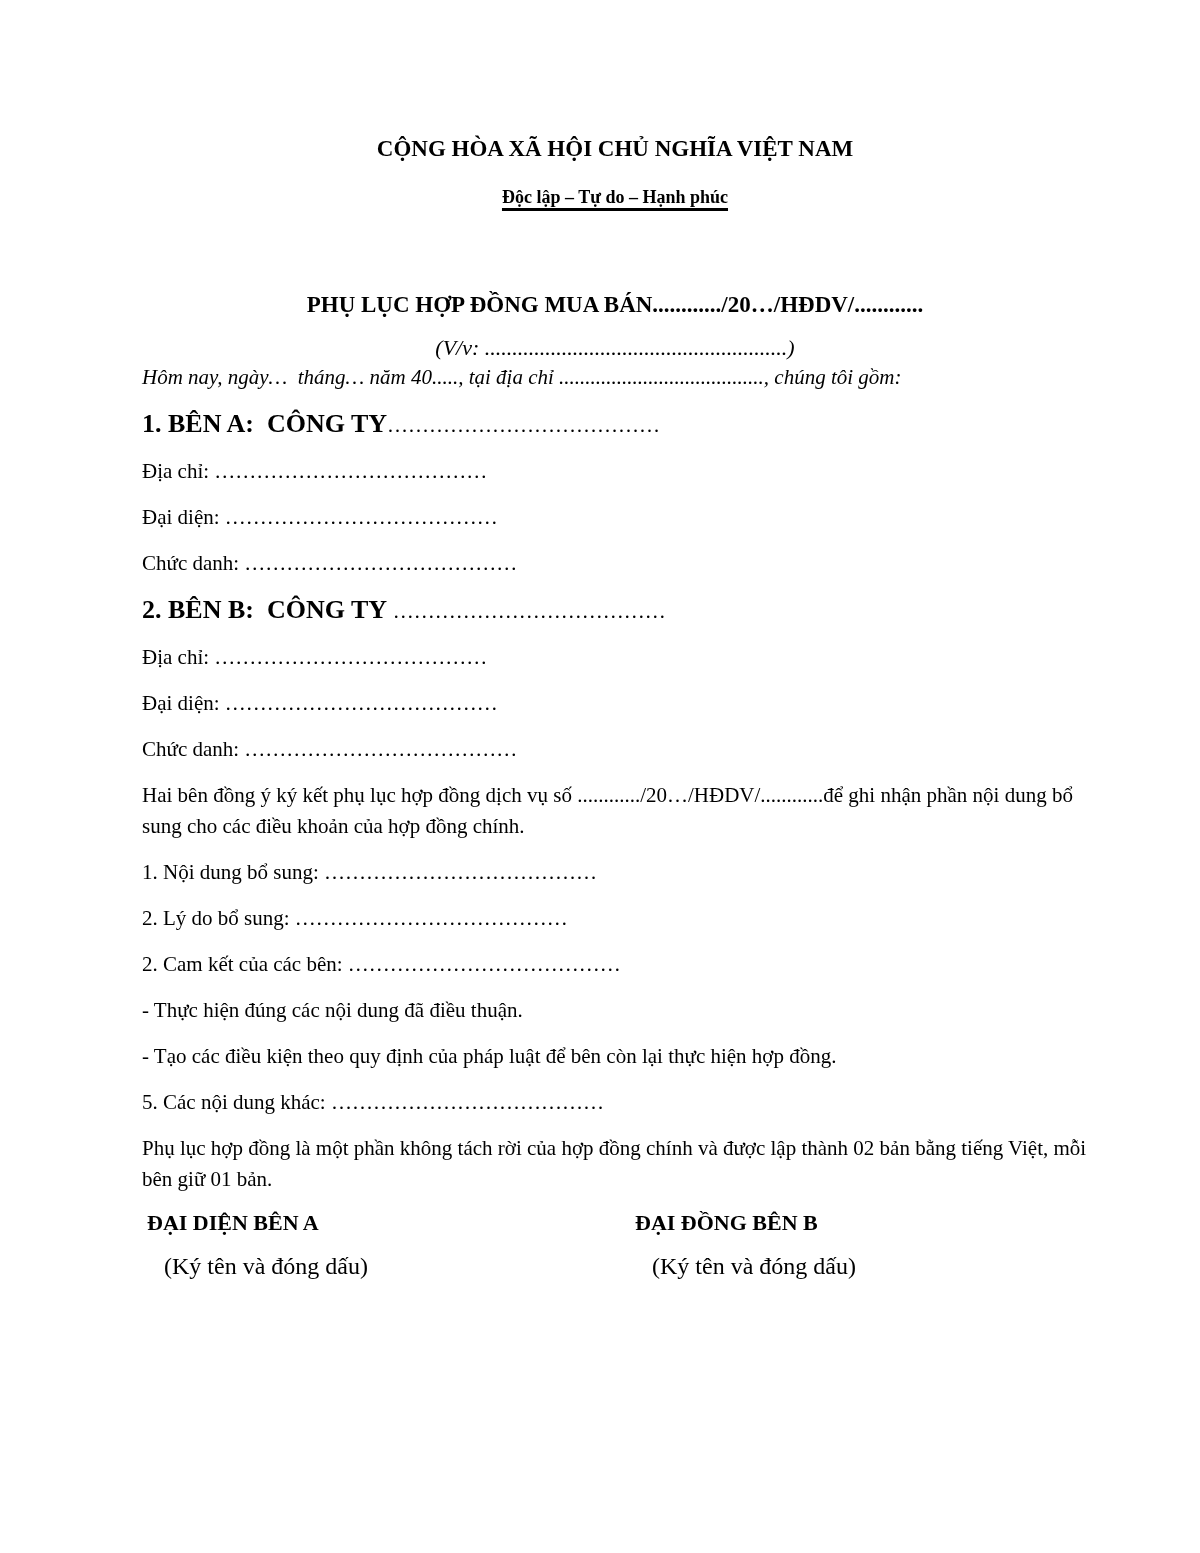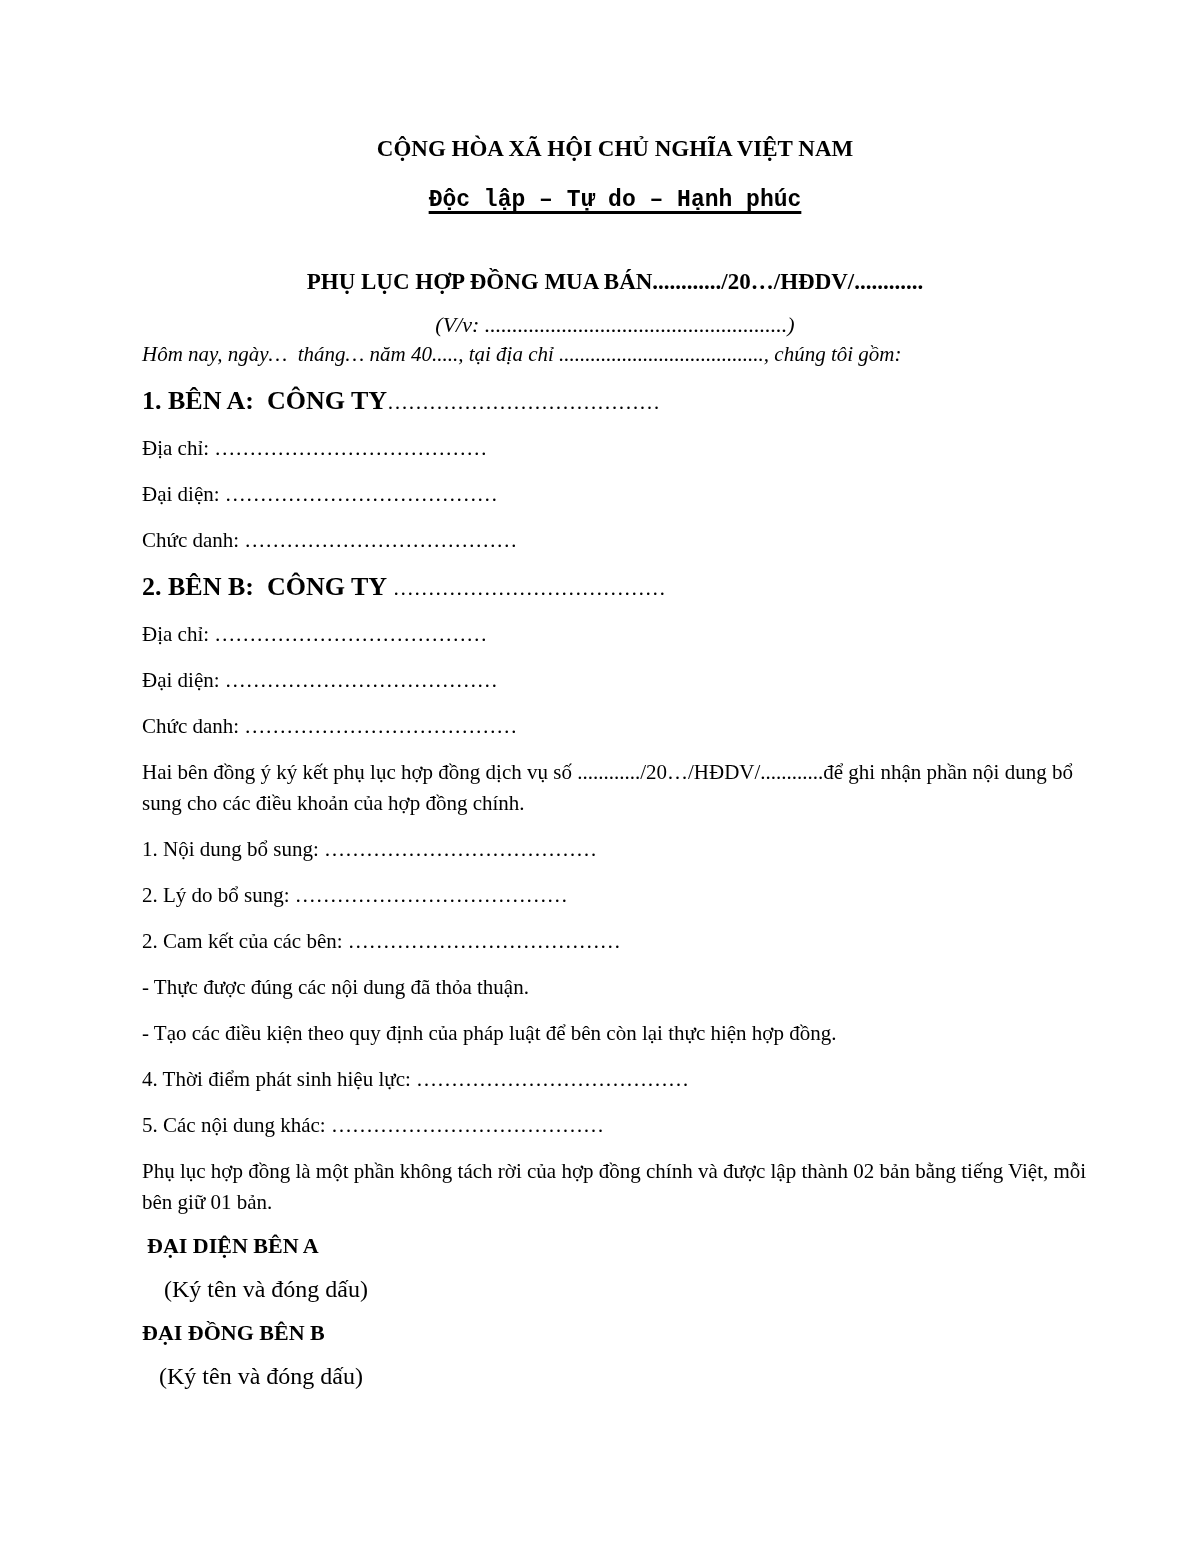--- a/index.html
+++ b/index.html
@@ -18,24 +18,23 @@
     padding: 136px 112px 0 142px;
   }
   .center { text-align: center; }
   p { white-space: pre-wrap; }
   .motto1 {
     font-size: 23px;
     font-weight: bold;
     margin: 0 0 25px 0;
   }
   .motto2 {
-    font-size: 23px;
+    font-size: 18px;
     font-weight: bold;
-    margin: 0 0 56px 0;
-    font-family: Liberation Mono, monospace;
+    margin: 0 0 84px 0;
   }
   .motto2 .underlined {
     text-decoration: underline;
     text-decoration-thickness: 2.5px;
     text-underline-offset: 5px;
   }
   .doc-title {
     font-size: 23px;
     font-weight: bold;
     margin: 0 0 17px 0;
@@ -55,21 +54,21 @@
     font-size: 21px;
     line-height: 31px;
     margin: 0 0 15px 0;
   }
   .party-heading .heading-label {
     font-weight: bold;
     font-size: 26px;
   }
   .sig-row {
     display: flex;
-    flex-direction: column;
+    flex-direction: row;
     margin-top: 6px;
   }
   .sig-col-a { width: 493px; padding-left: 5px; }
   .sig-col-b { flex: 1; }
   .sig-title {
     font-size: 22px;
     font-weight: bold;
     margin: 0 0 14px 0;
   }
   .sig-note {
@@ -102,23 +101,22 @@
 
   <p class="line">Địa chỉ: …………………………………</p>
   <p class="line">Đại diện: …………………………………</p>
   <p class="line">Chức danh: …………………………………</p>
 
   <p class="line">Hai bên đồng ý ký kết phụ lục hợp đồng dịch vụ số ............/20…/HĐDV/............để ghi nhận phần nội dung bổ sung cho các điều khoản của hợp đồng chính.</p>
 
   <p class="line">1. Nội dung bổ sung: …………………………………</p>
   <p class="line">2. Lý do bổ sung: …………………………………</p>
   <p class="line">2. Cam kết của các bên: …………………………………</p>
-  <p class="line">- Thực được đúng các nội dung đã thỏa thuận.</p>
+  <p class="line">- Thực hiện đúng các nội dung đã điều thuận.</p>
   <p class="line">- Tạo các điều kiện theo quy định của pháp luật để bên còn lại thực hiện hợp đồng.</p>
-  <p class="line">4. Thời điểm phát sinh hiệu lực: …………………………………</p>
   <p class="line">5. Các nội dung khác: …………………………………</p>
 
   <p class="line">Phụ lục hợp đồng là một phần không tách rời của hợp đồng chính và được lập thành 02 bản bằng tiếng Việt, mỗi bên giữ 01 bản.</p>
 
   <div class="sig-row">
     <div class="sig-col-a">
       <p class="sig-title">ĐẠI DIỆN BÊN A</p>
       <p class="sig-note">(Ký tên và đóng dấu)</p>
     </div>
     <div class="sig-col-b">

